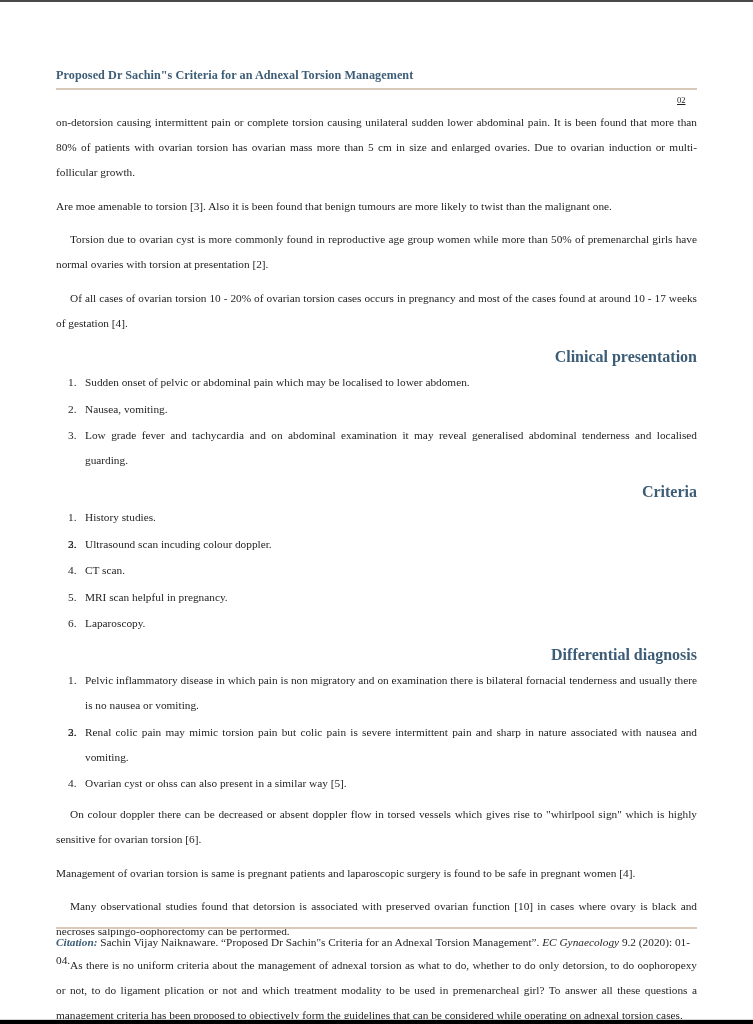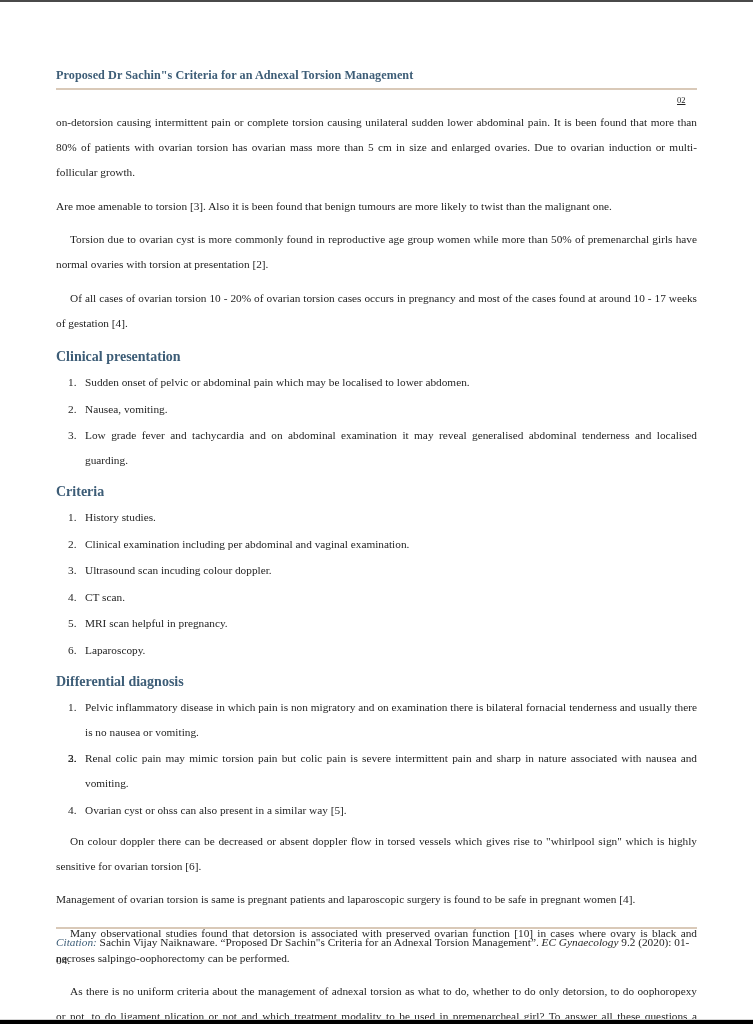--- a/index.html
+++ b/index.html
@@ -17,31 +17,31 @@
     }
     .header-rule { position: absolute; left: 56px; top: 88px; width: 641px; height: 2px; background: #d9c9b8; }
     .page-number { position: absolute; left: 677px; top: 95px; font-size: 8.5px; color: #222; text-decoration: underline; }
     .content {
       position: absolute; left: 56px; top: 110px; width: 641px;
       font-size: 11.3px; line-height: 25px; color: #1e1e1e;
     }
     .content p { margin: 0 0 8.5px 0; text-align: justify; }
     .content p.indent { text-indent: 14px; }
     .section-heading {
-      font-weight: bold; color: #3d5d77; font-size: 14px; margin: 0 0 1px 0;
+      font-weight: bold; color: #3d5d77; font-size: 16px; margin: 0 0 1px 0; text-align: right;
     }
     .num-list { margin: 0 0 6px 0; padding: 0; list-style: none; }
     .num-list li { position: relative; padding-left: 29px; margin: 0 0 1.5px 0; text-align: justify; }
     .num-list li .num { position: absolute; left: 12px; top: 0; }
     .citation-rule { position: absolute; left: 56px; top: 927px; width: 641px; height: 2px; background: #d9c9b8; }
     .citation {
       position: absolute; left: 56px; top: 933px; width: 641px;
       font-size: 11.3px; line-height: 18px; color: #1e1e1e;
     }
-    .citation .label { color: #3d5d77; font-style: italic; font-weight: normal; }
+    .citation .label { color: #3d5d77; font-style: italic; font-weight: bold; }
     .citation .journal { font-style: italic; }
   </style>
 </head>
 <body>
 
 <div class="top-border"></div>
 
 <div class="header-title">Proposed Dr Sachin"s Criteria for an Adnexal Torsion Management</div>
 <div class="header-rule"></div>
 <div class="page-number">02</div>
@@ -55,21 +55,21 @@
   <div class="section-heading">Clinical presentation</div>
   <ul class="num-list">
     <li><span class="num">1.</span><span>Sudden onset of pelvic or abdominal pain which may be localised to lower abdomen.</span></li>
     <li><span class="num">2.</span><span>Nausea, vomiting.</span></li>
     <li><span class="num">3.</span><span>Low grade fever and tachycardia and on abdominal examination it may reveal generalised abdominal tenderness and localised guarding.</span></li>
   </ul>
 
   <div class="section-heading">Criteria</div>
   <ul class="num-list">
     <li><span class="num">1.</span><span>History studies.</span></li>
-    <li><span class="num">2.</span><span>Clinical examination including per abdominal and vaginal examination.</span></li>
+    <li><span class="num">2.</span></li>
     <li><span class="num">3.</span><span>Ultrasound scan incuding colour doppler.</span></li>
     <li><span class="num">4.</span><span>CT scan.</span></li>
     <li><span class="num">5.</span><span>MRI scan helpful in pregnancy.</span></li>
     <li><span class="num">6.</span><span>Laparoscopy.</span></li>
   </ul>
 
   <div class="section-heading">Differential diagnosis</div>
   <ul class="num-list">
     <li><span class="num">1.</span><span>Pelvic inflammatory disease in which pain is non migratory and on examination there is bilateral fornacial tenderness and usually there is no nausea or vomiting.</span></li>
     <li><span class="num">2.</span></li>

